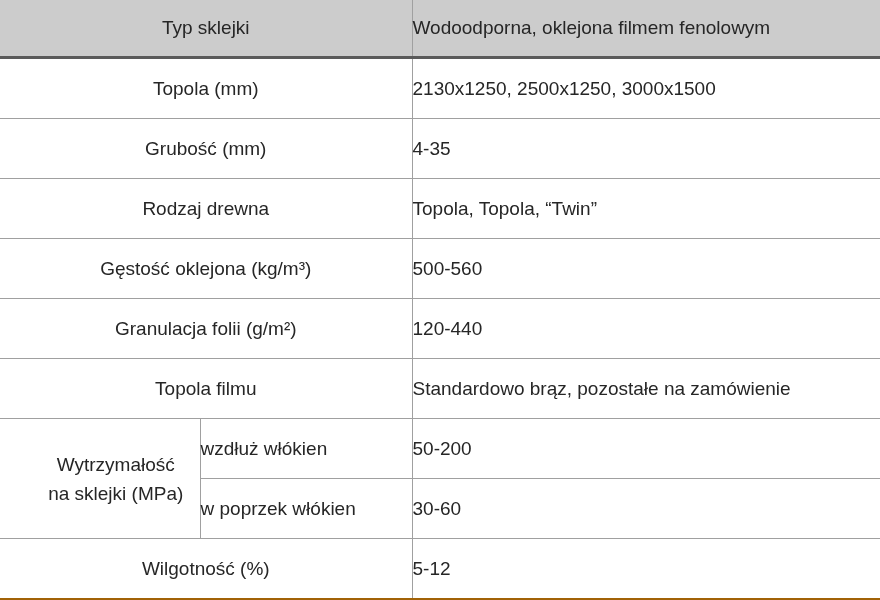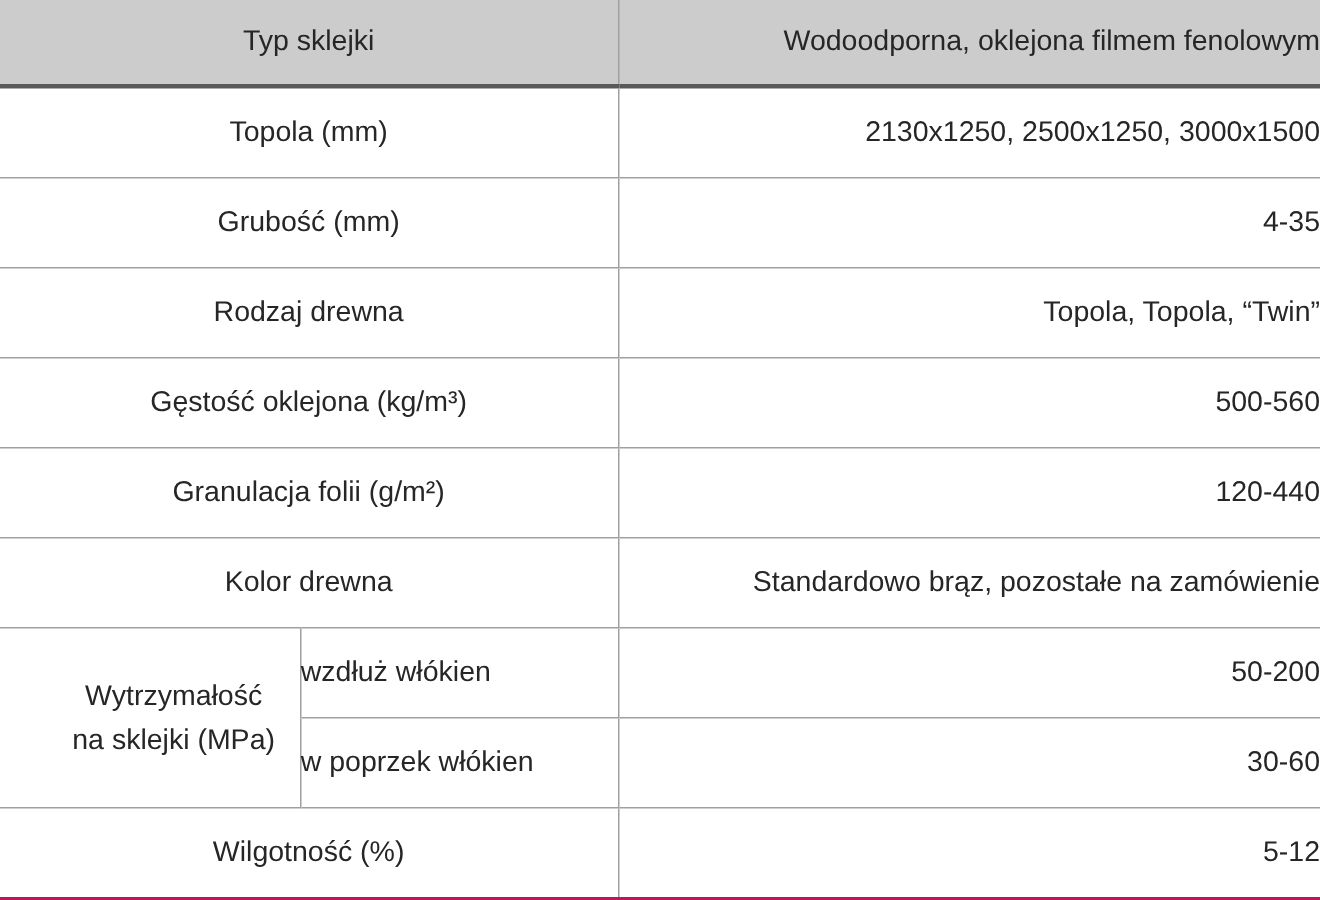--- a/index.html
+++ b/index.html
@@ -13,21 +13,21 @@
     overflow: hidden;
     font-family: "Liberation Sans", "DejaVu Sans", sans-serif;
   }
   table.specs {
     border-collapse: collapse;
     table-layout: fixed;
     width: 880px;
     height: 600px;
     font-size: 19px;
     color: #262626;
-    border-bottom: 2px solid #be185d;
+    border-bottom: 2px solid #a16207;
   }
   table.specs td {
     padding: 0;
     vertical-align: middle;
     height: 59px;
   }
   
   tr.header-row td {
     background: #cccccc;
     border-bottom: 3px solid #5a5a5a;
@@ -42,21 +42,21 @@
   td.label-cell {
     text-align: center;
   }
   
   td.sub-label-cell {
     text-align: left;
     border-left: 1px solid #a0a0a0;
   }
   
   td.value-cell {
-    text-align: right;
+    text-align: left;
     padding-left: 13px;
     border-left: 1px solid #a0a0a0;
   }
   td.group-cell {
     text-align: center;
     line-height: 29px;
   }
   .line { display: block; margin-left: 32px; }
 </style>
 </head>
@@ -94,21 +94,21 @@
     <td colspan="2" class="label-cell">Gęstość oklejona (kg/m³)</td>
     <td class="value-cell">500-560</td>
   </tr>
 
   <tr class="body-row">
     <td colspan="2" class="label-cell">Granulacja folii (g/m²)</td>
     <td class="value-cell">120-440</td>
   </tr>
 
   <tr class="body-row">
-    <td colspan="2" class="label-cell">Kolor drewna</td>
+    <td colspan="2" class="label-cell">Topola filmu</td>
     <td class="value-cell">Standardowo brąz, pozostałe na zamówienie</td>
   </tr>
 
   <tr class="body-row">
     <td rowspan="2" class="group-cell">
       <span class="line">Wytrzymałość</span>
       <span class="line">na sklejki (MPa)</span>
     </td>
     <td class="sub-label-cell">wzdłuż włókien</td>
     <td class="value-cell">50-200</td>

